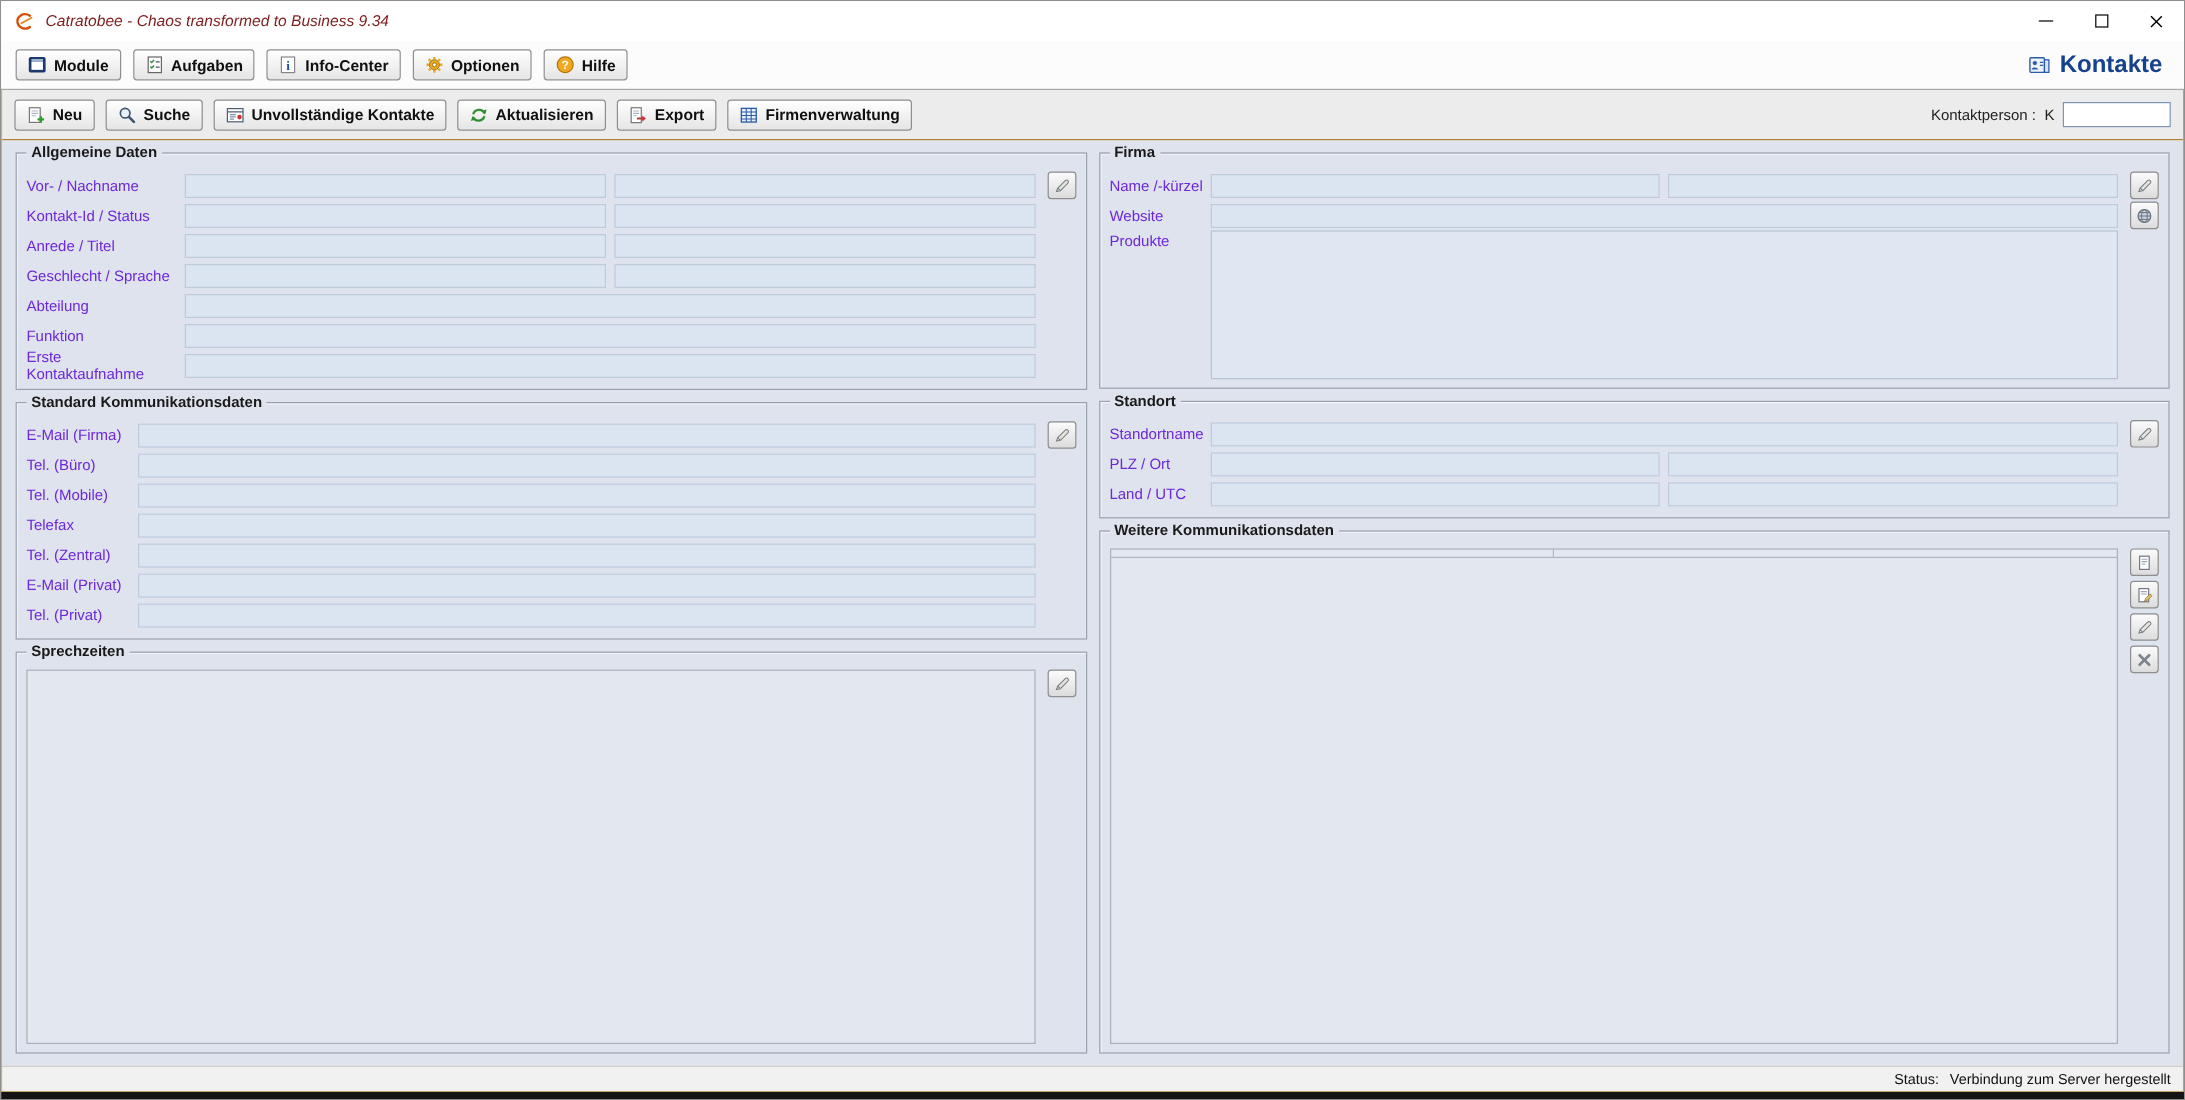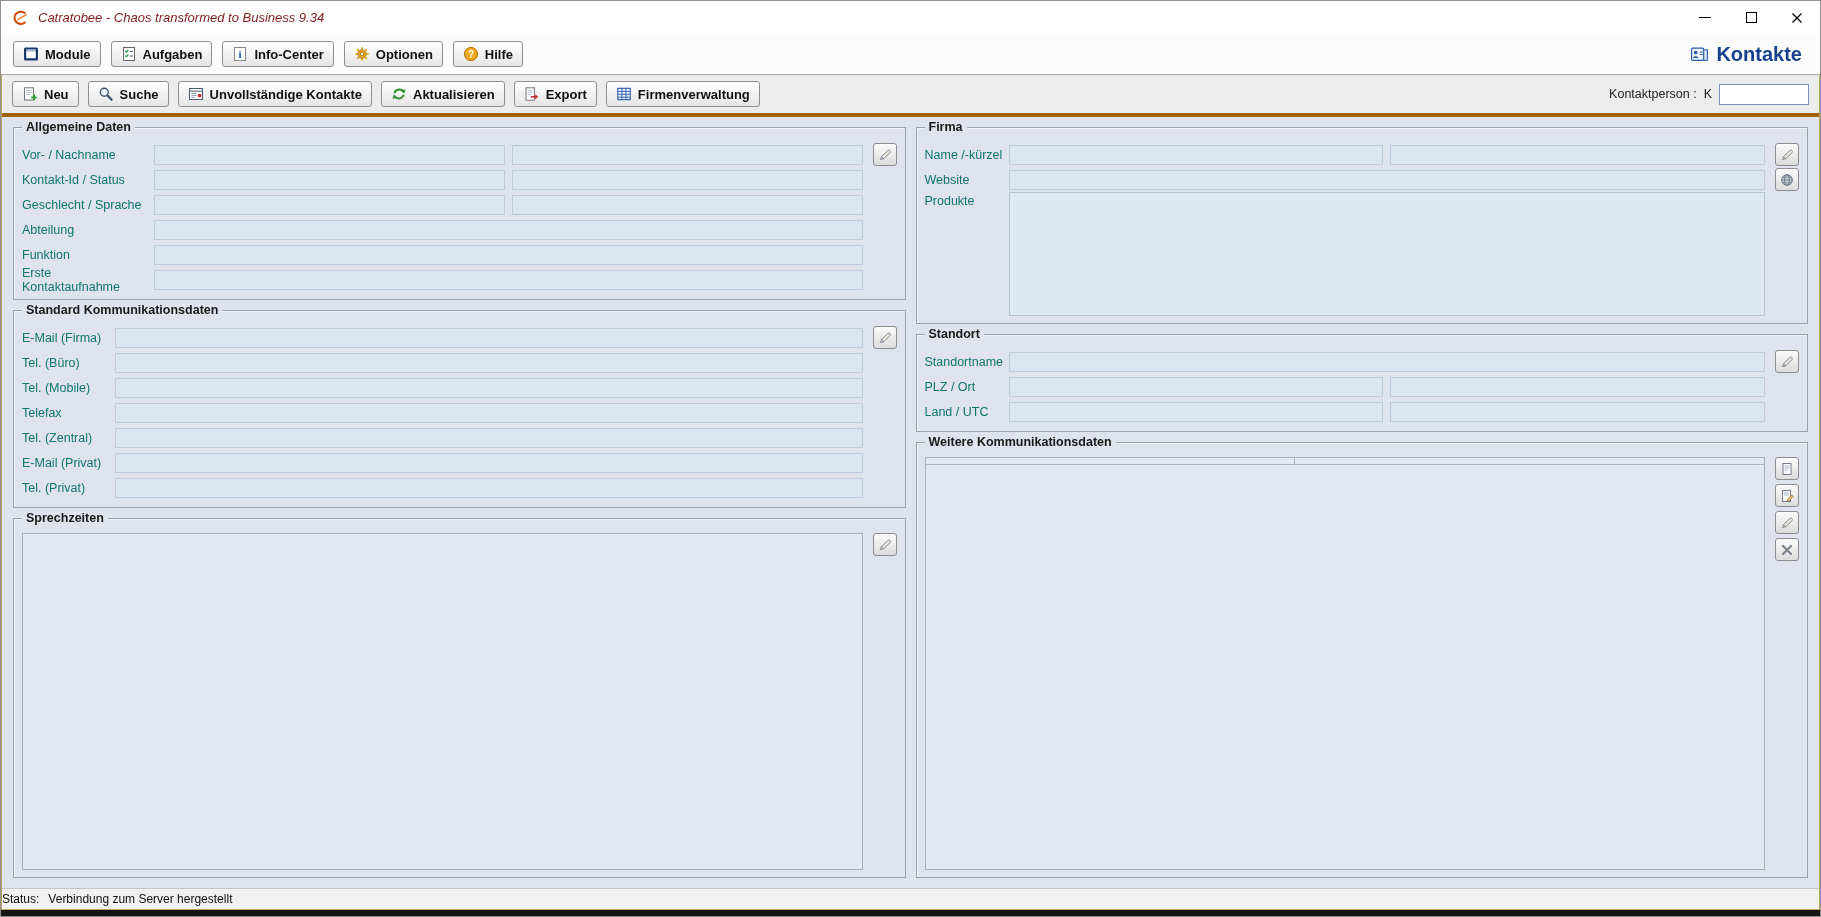--- a/index.html
+++ b/index.html
@@ -15,55 +15,55 @@
   .glyph-min{width:12px;height:1px;background:#000;display:block;}
   .glyph-max{width:11px;height:11px;border:1px solid #000;display:block;}
 
   
   .menubar{height:40px;display:flex;align-items:center;gap:10px;padding:0 12px;background:#fcfcfc;flex-shrink:0;}
   .btn{display:inline-flex;align-items:center;gap:6px;height:26px;padding:0 9px;background:linear-gradient(#ffffff,#e5e5e5);border:1px solid #8f8f8f;border-radius:3px;font-weight:bold;font-size:13px;color:#101010;white-space:nowrap;cursor:default;}
   .module-indicator{margin-left:auto;display:flex;align-items:center;gap:7px;font-size:20px;font-weight:bold;color:#16418c;padding-right:6px;}
 
   
   .content-frame{flex:1;display:flex;flex-direction:column;border:1px solid #b9a75f;border-top:1px solid #a8a8a8;min-height:0;}
-  .toolbar{height:42px;display:flex;align-items:center;gap:9px;padding:0 10px;background:#ececec;border-bottom:4px solid #a16207;flex-shrink:0;}
+  .toolbar{height:42px;display:flex;align-items:center;gap:9px;padding:0 10px;background:#ececec;border-bottom:1px solid #a16207;flex-shrink:0;}
   .kp{margin-left:auto;display:flex;align-items:center;gap:7px;font-size:12.5px;color:#222;}
   .kp input{width:90px;height:21px;background:#fff;border:1px solid #7d95b5;font:12px "Liberation Sans",sans-serif;padding:0 4px;}
 
   .main{flex:1;display:flex;gap:10px;padding:10px 11px;background:#dfe3ee;min-height:0;}
   .col{flex:1;display:flex;flex-direction:column;gap:10px;min-width:0;}
 
   
   .group{position:relative;border:1px solid #99a1ae;padding:14px 8px 7px 8px;box-shadow:inset 1px 1px 0 rgba(255,255,255,.65);}
   .group-title{position:absolute;top:-8px;left:8px;background:#dfe3ee;padding:0 4px;font-size:12.5px;font-weight:bold;color:#1a1a1a;line-height:15px;white-space:nowrap;}
   .group.fill{flex:1;display:flex;flex-direction:column;min-height:0;}
 
   .row{display:flex;align-items:center;height:25px;}
-  .lbl{font-size:12.5px;color:#0f766e;flex-shrink:0;padding-right:4px;}
+  .lbl{font-size:12.5px;color:#6d28d9;flex-shrink:0;padding-right:4px;}
   .allg .lbl{width:132px;}
   .komm .lbl{width:93px;}
   .rgt .lbl{width:84px;}
   .fields{flex:1;display:flex;gap:7px;min-width:0;}
   .field{flex:1;height:20px;background:#dbe5f2;border:1px solid #bfcadc;min-width:0;font:12px "Liberation Sans",sans-serif;padding:0 4px;color:#223;}
   .slot{width:30px;flex-shrink:0;display:flex;justify-content:flex-end;margin-left:4px;}
   .icon-btn{width:24px;height:23px;display:flex;align-items:center;justify-content:center;background:linear-gradient(#fbfbfb,#dcdcdc);border:1px solid #8e8e8e;border-radius:3px;cursor:default;padding:0;}
 
   .area{background:#e3e7f0;border:1px solid #a9b0bd;}
   .produkte-row{display:flex;align-items:flex-start;height:auto;}
   .produkte-row .lbl{padding-top:2px;}
   .produkte-area{flex:1;height:124px;background:#dfe7f3;border:1px solid #b6c2d6;}
 
   .fill-body{flex:1;display:flex;min-height:0;}
   .fill-body .area{flex:1;}
   .side-btns{width:30px;flex-shrink:0;margin-left:4px;display:flex;flex-direction:column;gap:4px;align-items:flex-end;}
   .table-head{height:7px;border-bottom:1px solid #aeb4c0;position:relative;}
   .table-head .divider{position:absolute;top:0;bottom:0;left:44%;width:1px;background:#aeb4c0;}
 
   
-  .statusbar{height:21px;background:#f1f1f1;border-top:1px solid #c6c6c6;display:flex;align-items:center;justify-content:flex-start;gap:9px;padding-right:10px;font-size:12px;color:#111;flex-shrink:0;}
+  .statusbar{height:21px;background:#f1f1f1;border-top:1px solid #c6c6c6;display:flex;align-items:center;justify-content:flex-end;gap:9px;padding-right:10px;font-size:12px;color:#111;flex-shrink:0;}
   .bottom-strip{height:6px;background:#141414;flex-shrink:0;}
 
   svg{display:block;}
 </style>
 </head>
 <body>
 
 <div class="window">
 
   <div class="titlebar">
@@ -218,20 +218,28 @@
                 <button class="icon-btn">
                   <svg width="14" height="14" viewBox="0 0 14 14">
                     <path d="M2.4 11.6 L3.5 8.7 L9.7 2.5 c.6-.6 1.6-.6 2.2 0 s.6 1.6 0 2.2 L5.7 10.9 Z" fill="#e8e4d8" stroke="#77808a" stroke-width="0.9"></path>
                     <path d="M3.5 8.7 L5.7 10.9" stroke="#77808a" stroke-width="0.9"></path>
                   </svg>
                 </button>
               </div>
           </div>
           <div class="row">
             <span class="lbl">Kontakt-Id / Status</span>
+            <div class="fields">
+                <input class="field" type="text" style="">
+                <input class="field" type="text" style="">
+              </div>
+            <div class="slot"></div>
+          </div>
+          <div class="row">
+            <span class="lbl">Anrede / Titel</span>
             <div class="fields">
                 <input class="field" type="text" style="">
                 <input class="field" type="text" style="">
               </div>
             <div class="slot"></div>
           </div>
           <div class="row">
             <span class="lbl">Geschlecht / Sprache</span>
             <div class="fields">
                 <input class="field" type="text" style="">

